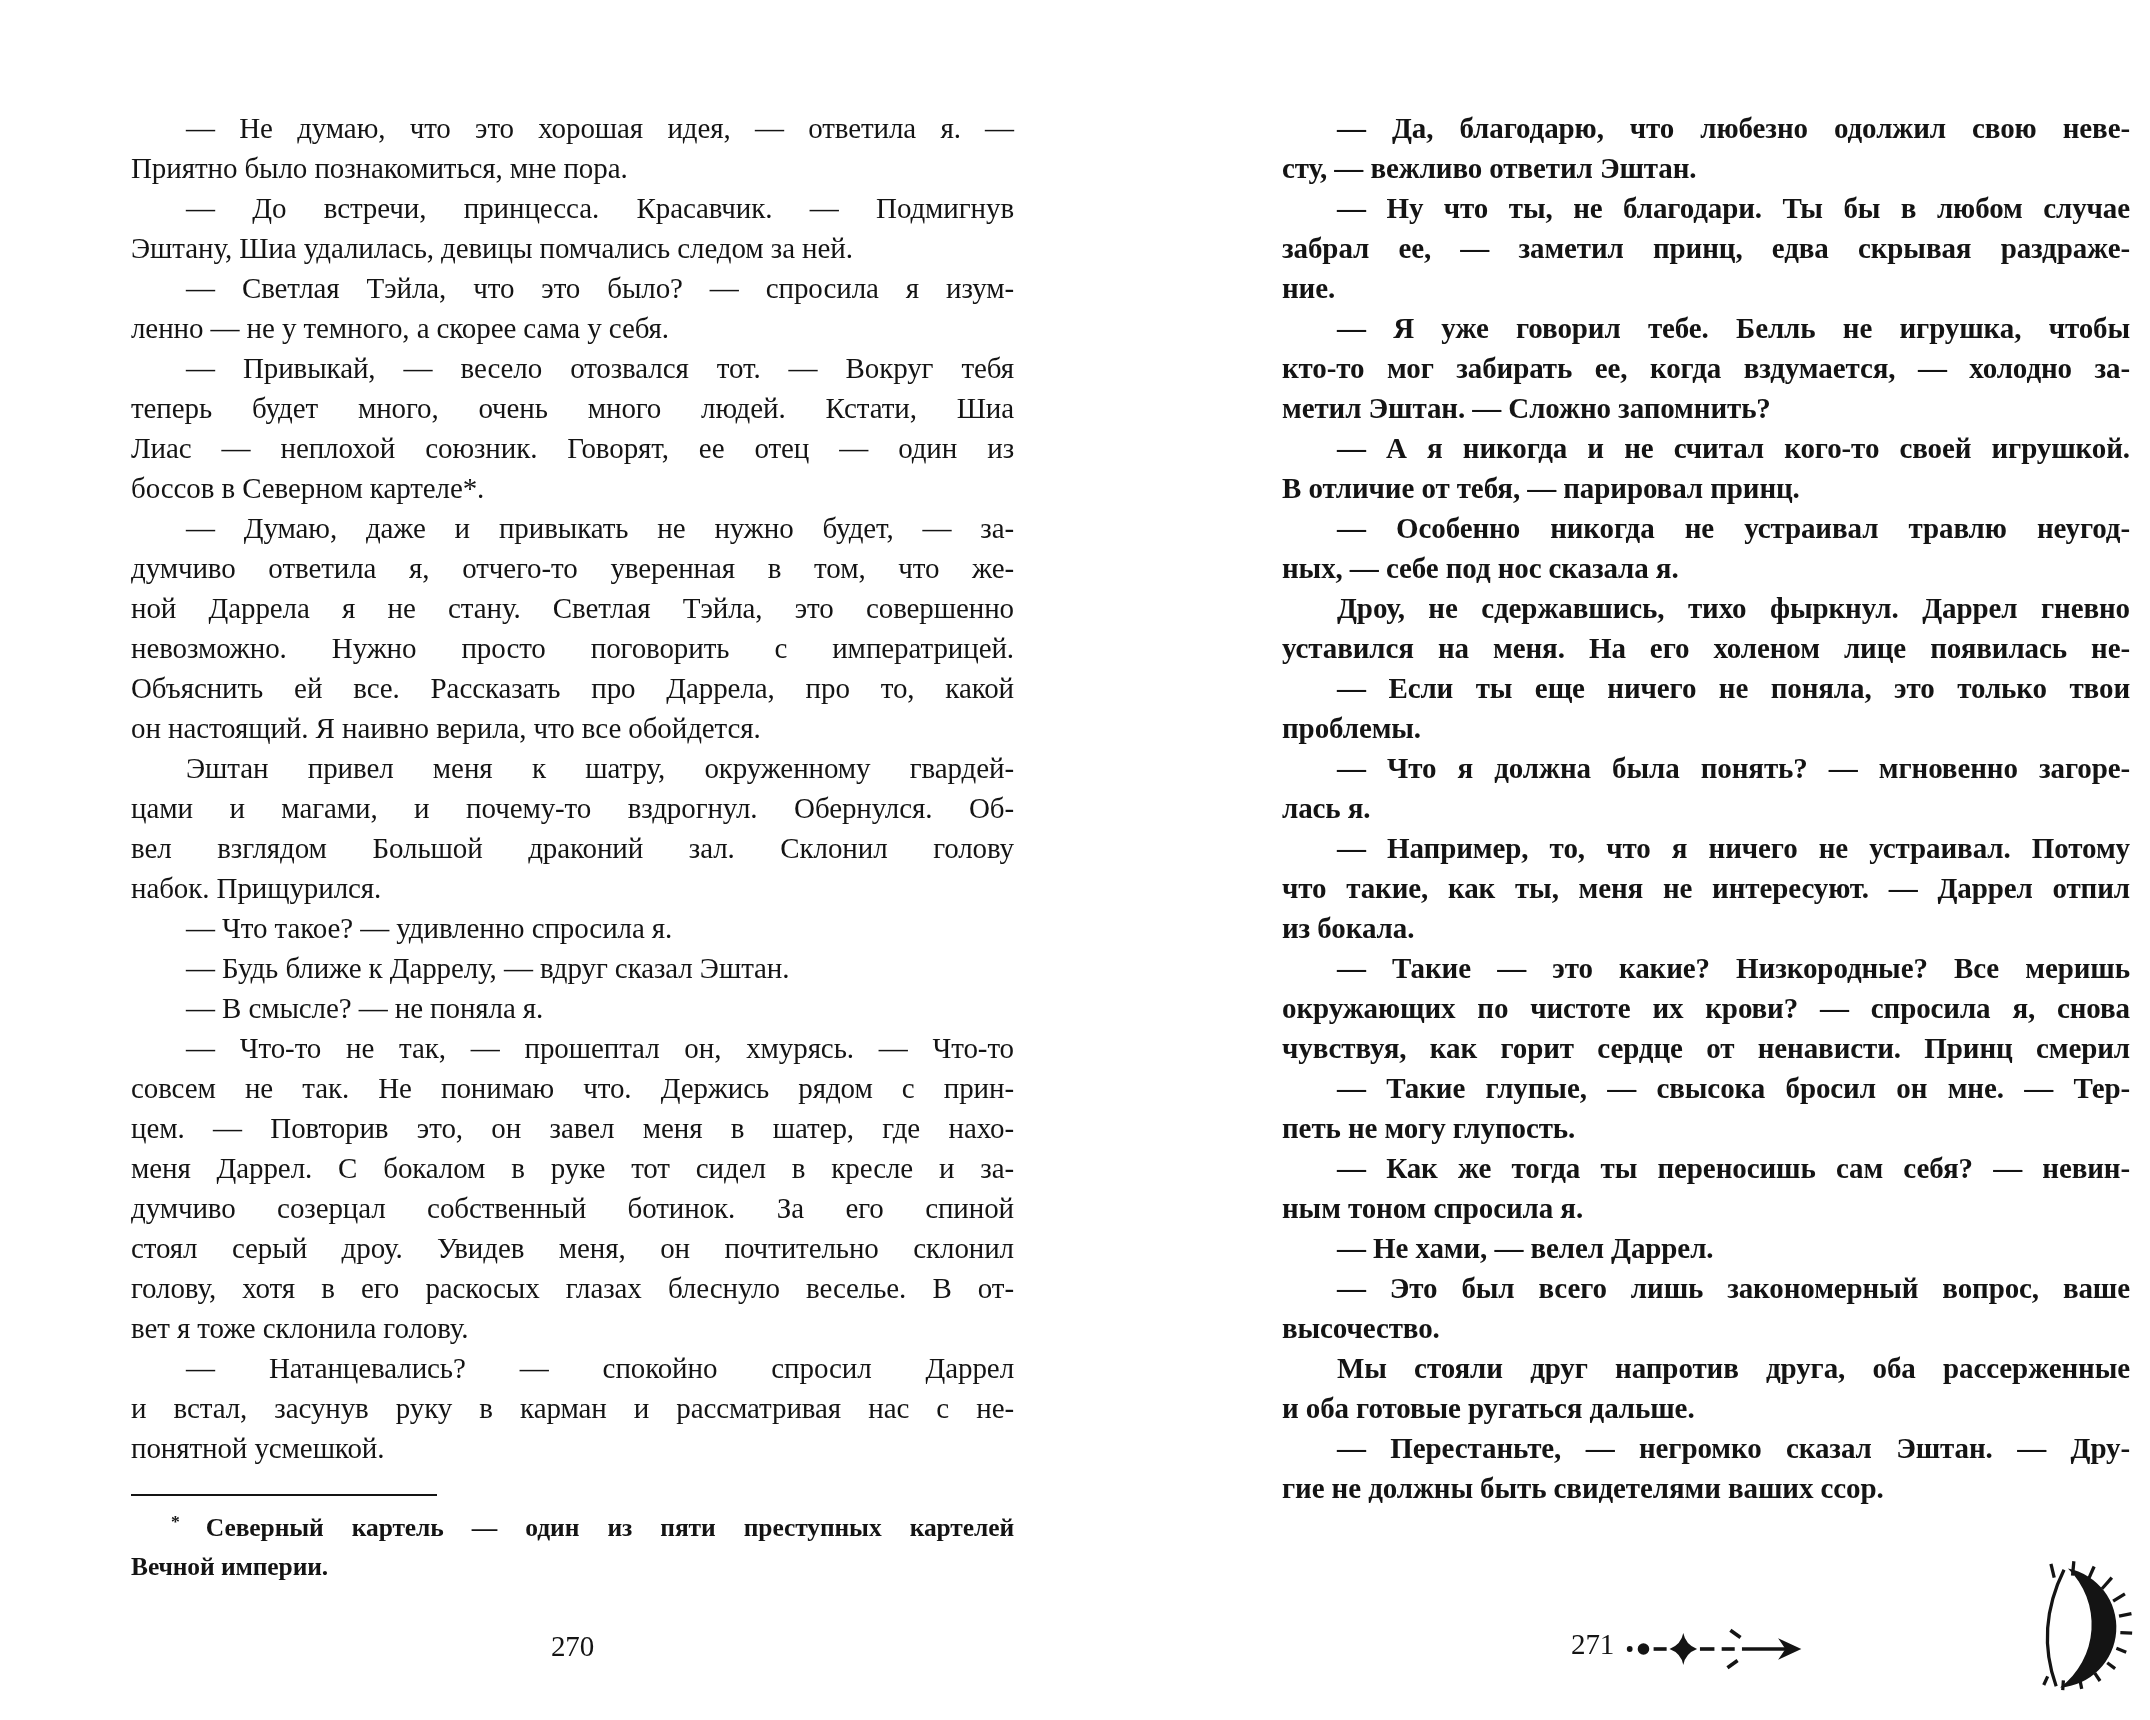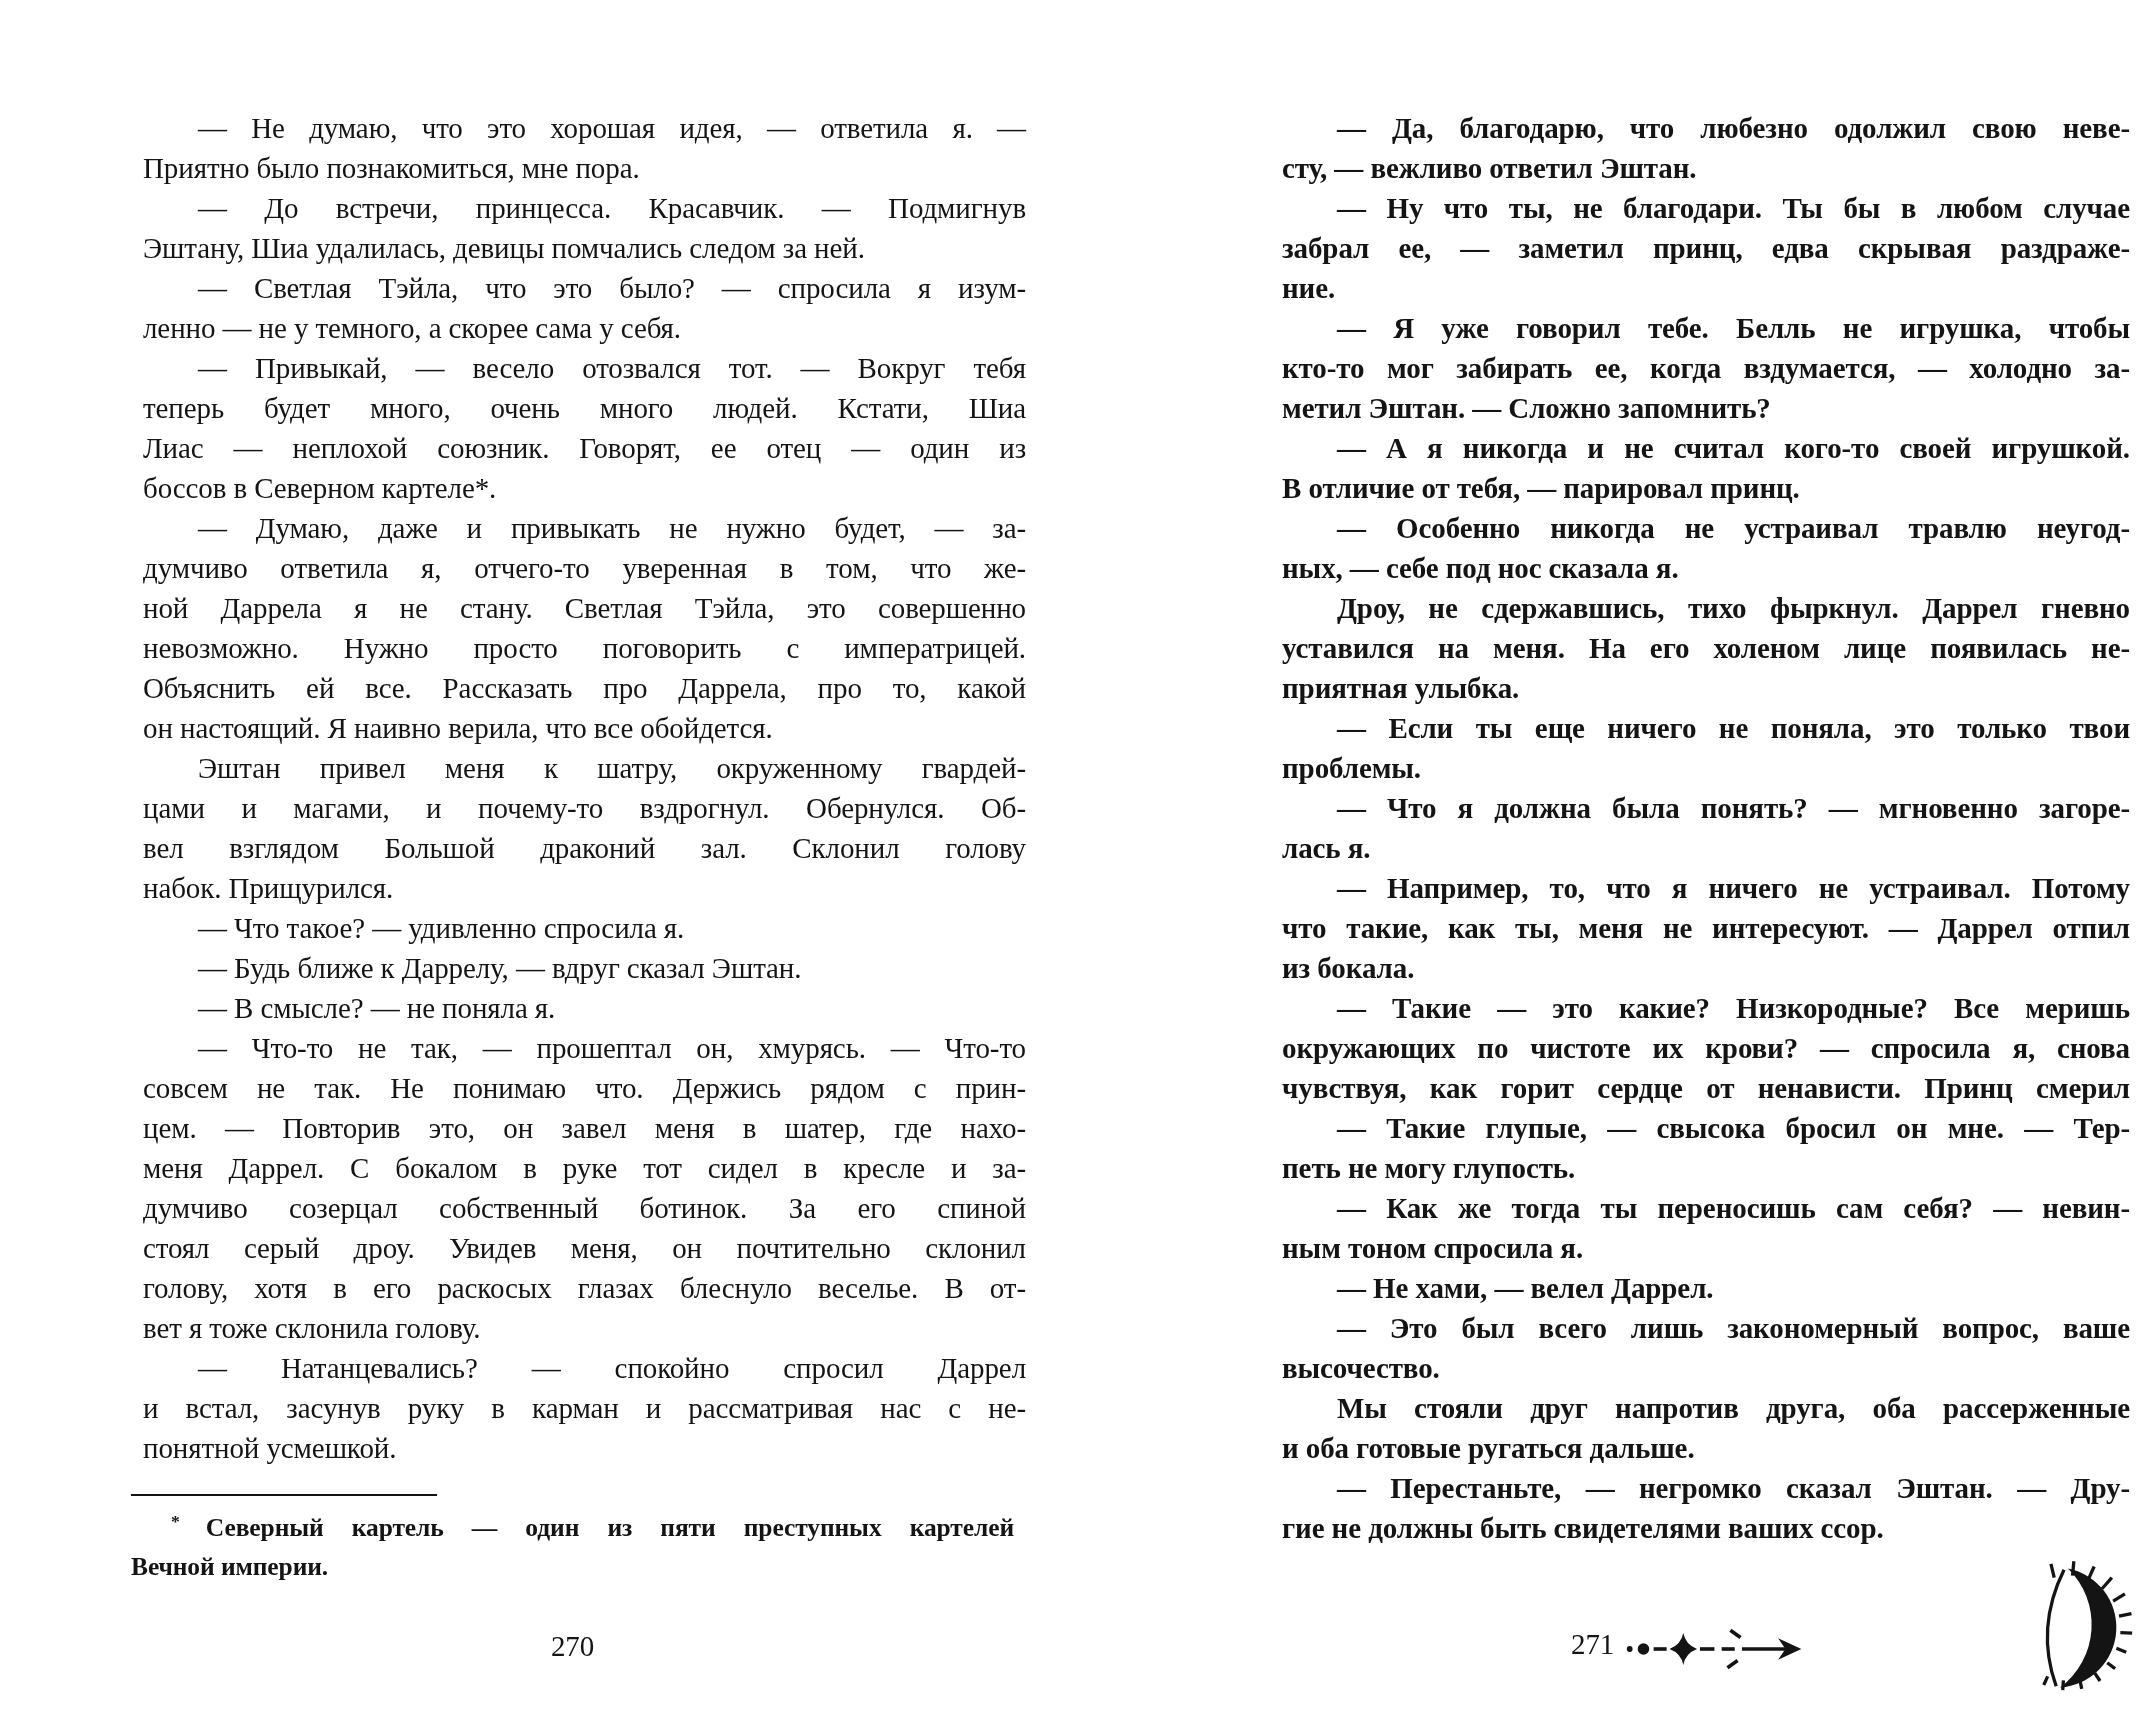--- a/index.html
+++ b/index.html
@@ -10,21 +10,21 @@
     overflow:hidden;
     font-family:"Liberation Serif","DejaVu Serif",serif;
     color:#141414;
     letter-spacing:-0.1px;
   }
   .page{position:absolute;top:0;height:100%;}
   .page-left{left:0;width:1075px;}
   .page-right{left:1076px;width:1075px;}
 
   .text-block{position:absolute;font-size:29px;line-height:40px;}
-  .page-left  .text-block{left:131px;top:108px;width:883px;margin-left:12px;}
+  .page-left  .text-block{left:131px;top:108px;width:883px;}
   .page-right .text-block{left:206px;top:108px;width:848px;font-weight:bold;}
 
   .para{margin:0;padding:0;}
   .line{
     text-align:justify;
     text-align-last:justify;
     white-space:normal;
   }
   .line.first{text-indent:55px;}
   .line.last{text-align-last:left;}
@@ -144,21 +144,20 @@
           <div class="line first">— А я никогда и не считал кого-то своей игрушкой.</div>
           <div class="line last">В отличие от тебя, — парировал принц.</div>
         </div>
         <div class="para">
           <div class="line first">— Особенно никогда не устраивал травлю неугод-</div>
           <div class="line last">ных, — себе под нос сказала я.</div>
         </div>
         <div class="para">
           <div class="line first">Дроу, не сдержавшись, тихо фыркнул. Даррел гневно</div>
           <div class="line">уставился на меня. На его холеном лице появилась не-</div>
-          <div class="line last">приятная улыбка.</div>
         </div>
         <div class="para">
           <div class="line first">— Если ты еще ничего не поняла, это только твои</div>
           <div class="line last">проблемы.</div>
         </div>
         <div class="para">
           <div class="line first">— Что я должна была понять? — мгновенно загоре-</div>
           <div class="line last">лась я.</div>
         </div>
         <div class="para">

